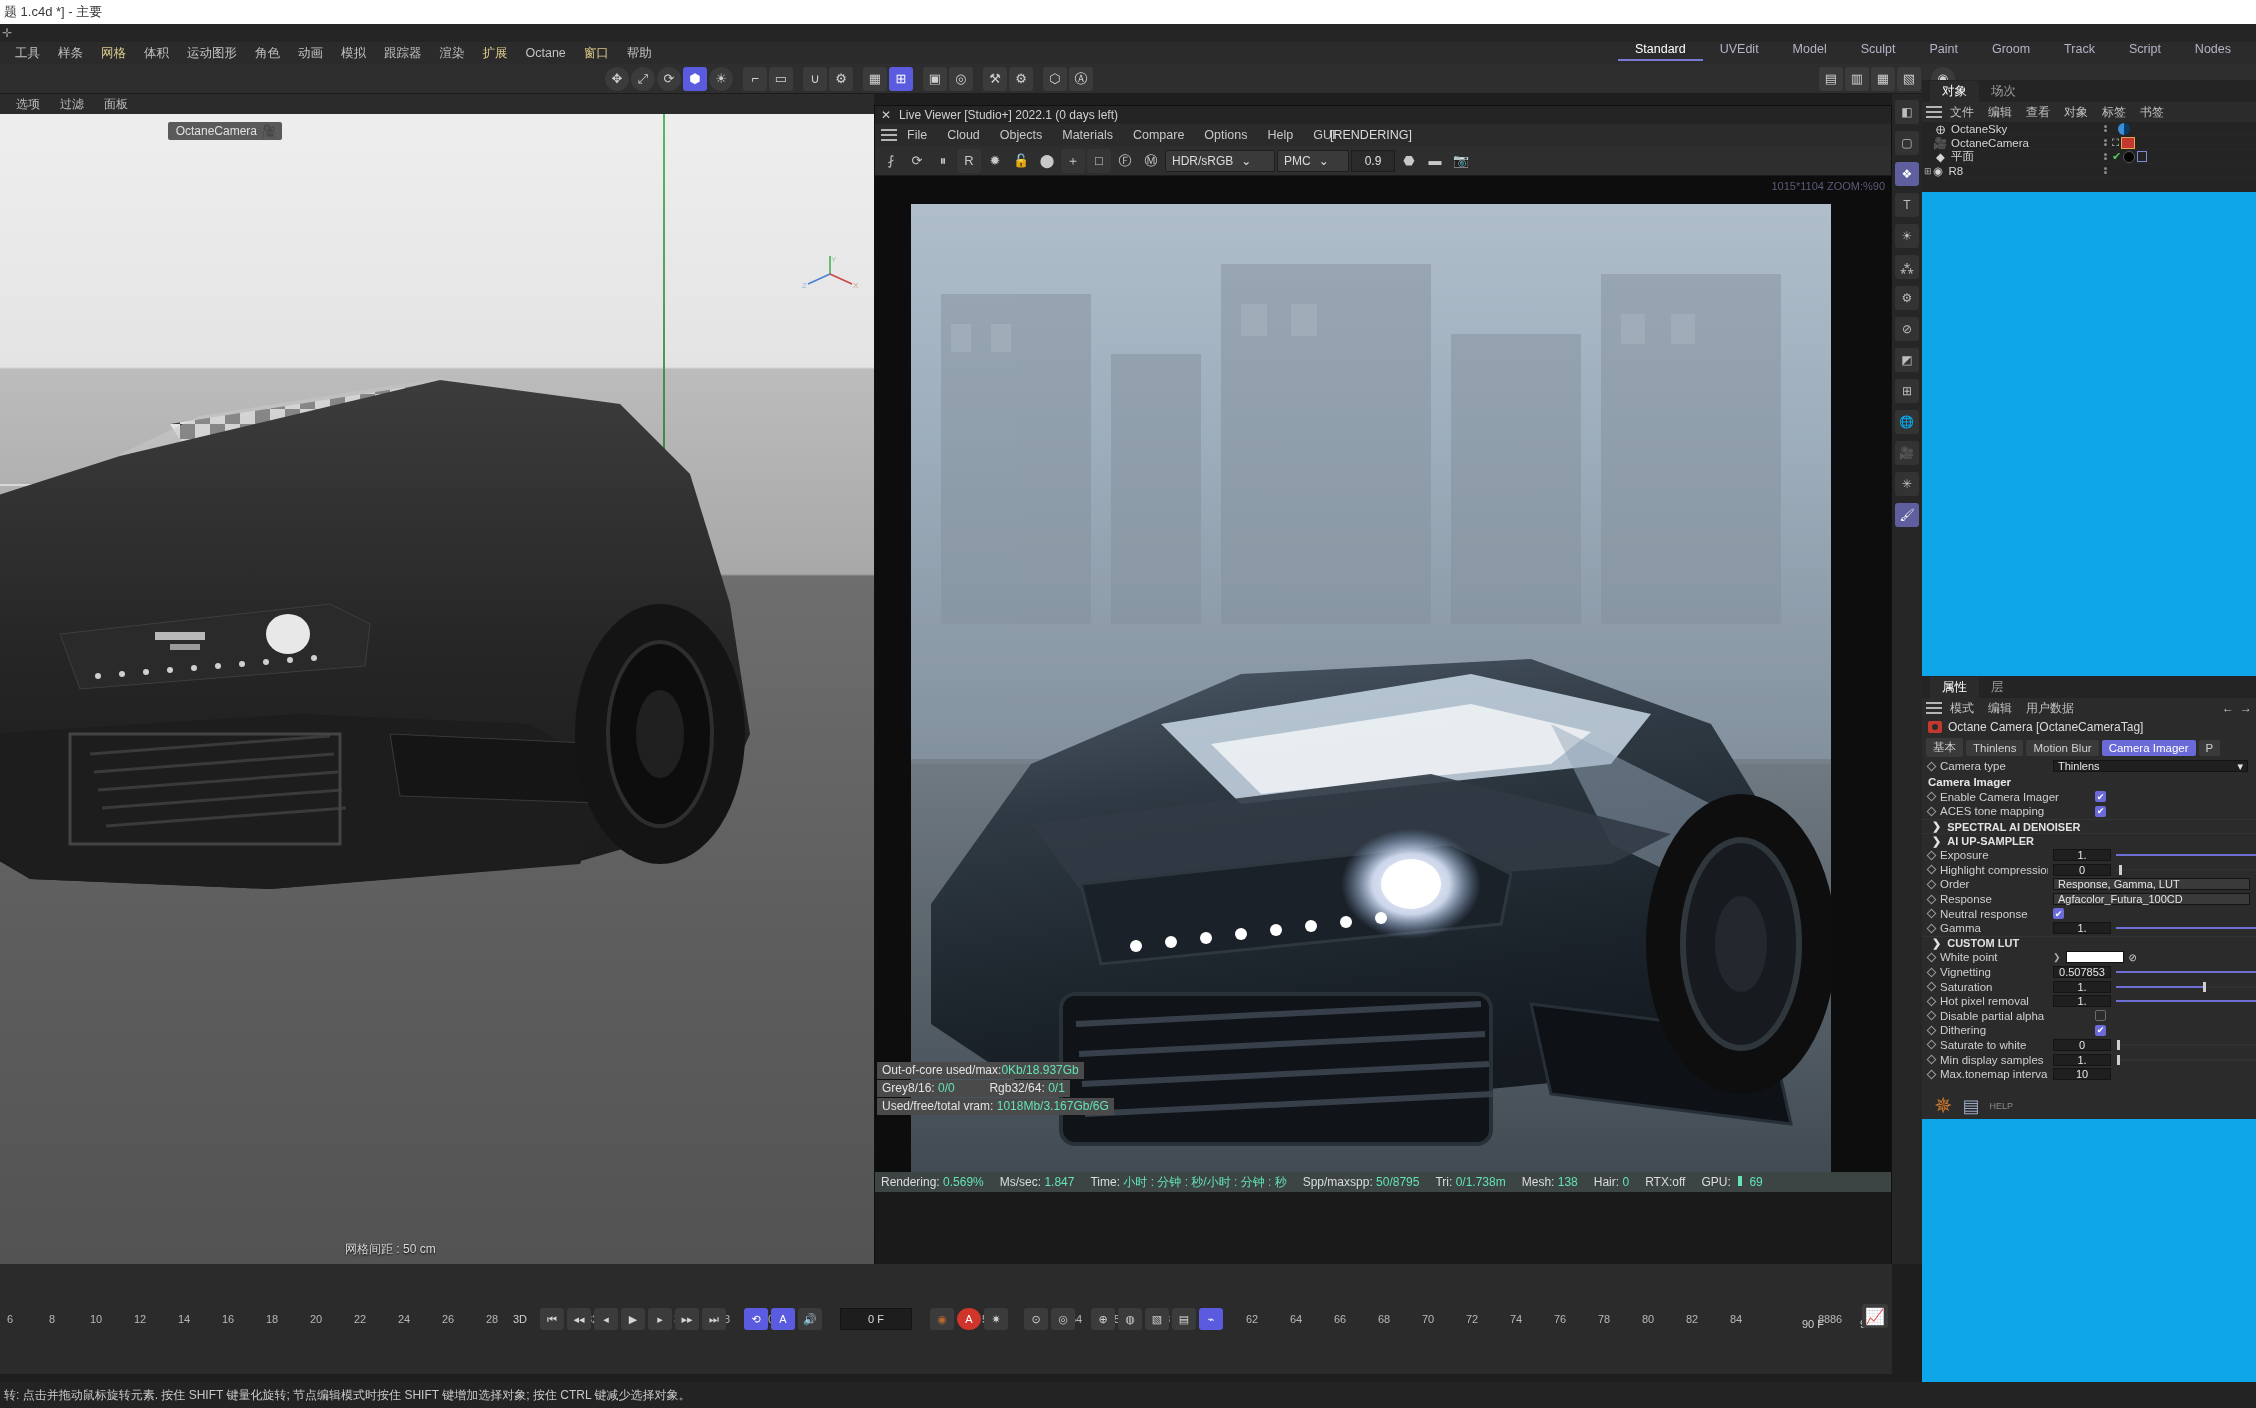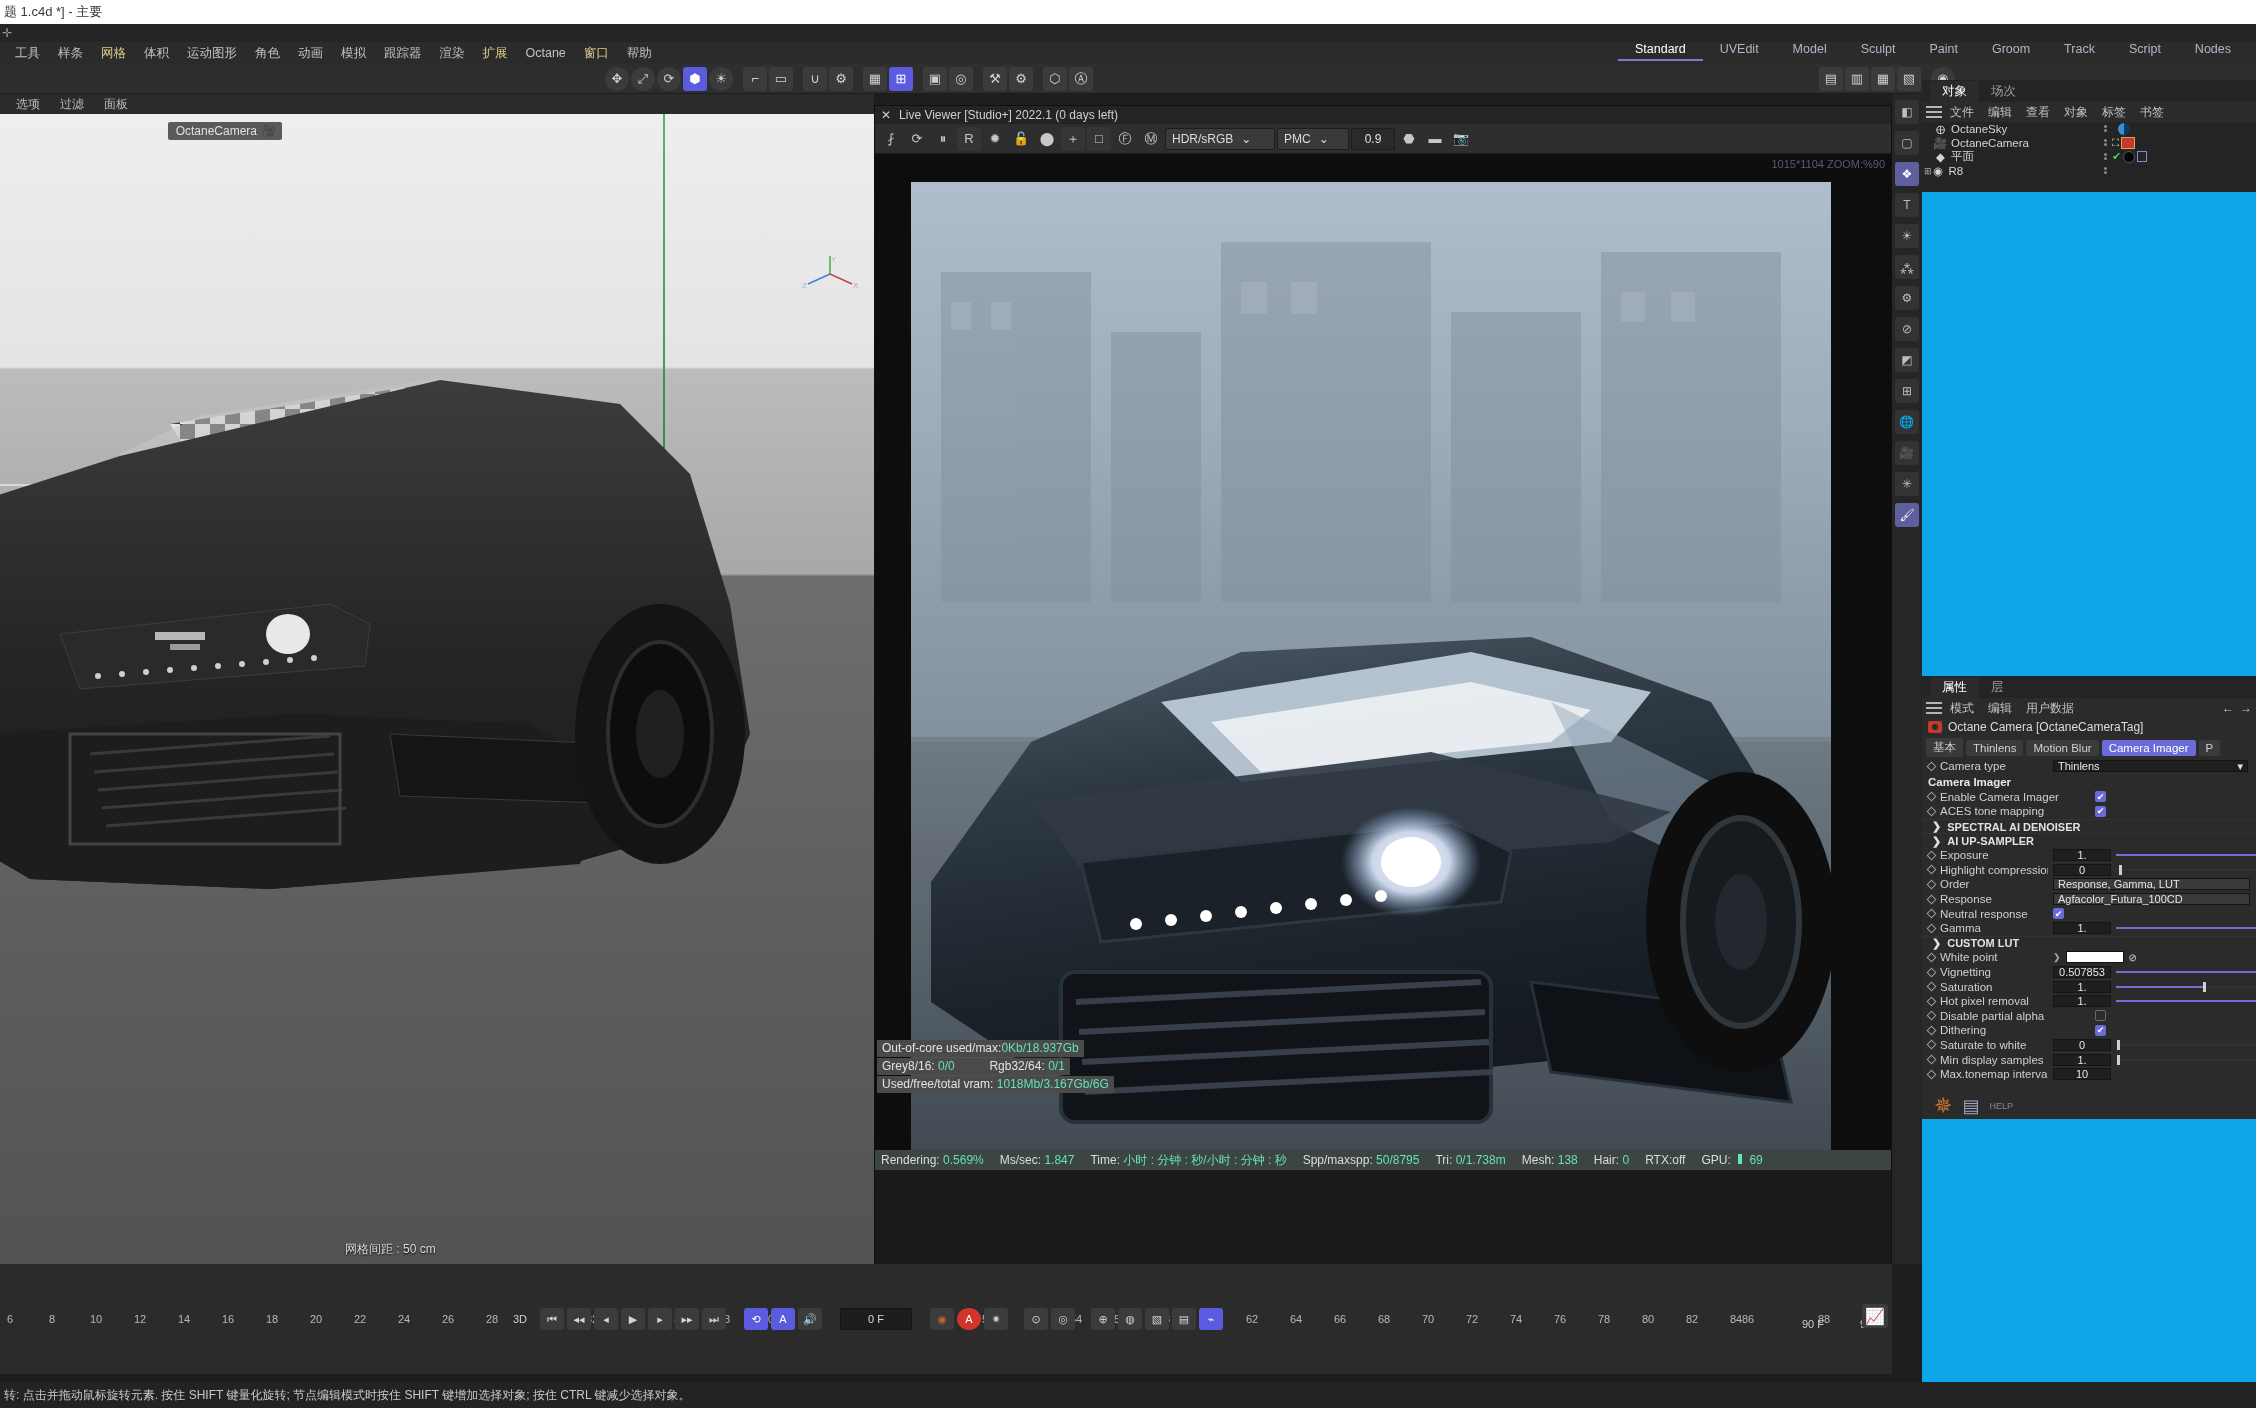--- a/index.html
+++ b/index.html
@@ -321,20 +321,36 @@
       <div class="gridinfo">网格间距 : 50 cm</div>
     </div>
   </div>
 
   <div class="liveviewer">
     <div class="lvtitle">
       <span>✕</span>
       <span>Live Viewer [Studio+] 2022.1 (0 days left)</span>
     </div>
 
+    <div class="lvmenu">
+      <span class="hamb">
+          <i></i>
+          <i></i>
+          <i></i>
+        </span>
+      <span class="lm">File</span>
+      <span class="lm">Cloud</span>
+      <span class="lm">Objects</span>
+      <span class="lm">Materials</span>
+      <span class="lm">Compare</span>
+      <span class="lm">Options</span>
+      <span class="lm">Help</span>
+      <span class="lm">GUI</span>
+      <span class="rendering">[RENDERING]</span>
+    </div>
 
     <div class="lvtools">
       <div class="lvt plain">⨏</div>
       <div class="lvt plain">⟳</div>
       <div class="lvt plain">⏸</div>
       <div class="lvt">R</div>
       <div class="lvt plain">✹</div>
       <div class="lvt plain">🔓</div>
       <div class="lvt plain">⬤</div>
       <div class="lvt">＋</div>
@@ -800,21 +816,21 @@
       <span style="left:1340px">66</span>
       <span style="left:1384px">68</span>
       <span style="left:1428px">70</span>
       <span style="left:1472px">72</span>
       <span style="left:1516px">74</span>
       <span style="left:1560px">76</span>
       <span style="left:1604px">78</span>
       <span style="left:1648px">80</span>
       <span style="left:1692px">82</span>
       <span style="left:1736px">84</span>
-      <span style="left:1748px">86</span>
+      <span style="left:1836px">86</span>
       <span style="left:1824px">88</span>
       <span style="left:1868px">90</span>
       <span style="left:520px;color:#cfcfcf">3D</span>
     </div>
 
     <div class="tlrow" style="position:absolute;top:40px;left:530px;">
       <div class="tbtn2">⏮</div>
       <div class="tbtn2">◂◂</div>
       <div class="tbtn2">◂</div>
       <div class="tbtn2">▶</div>

